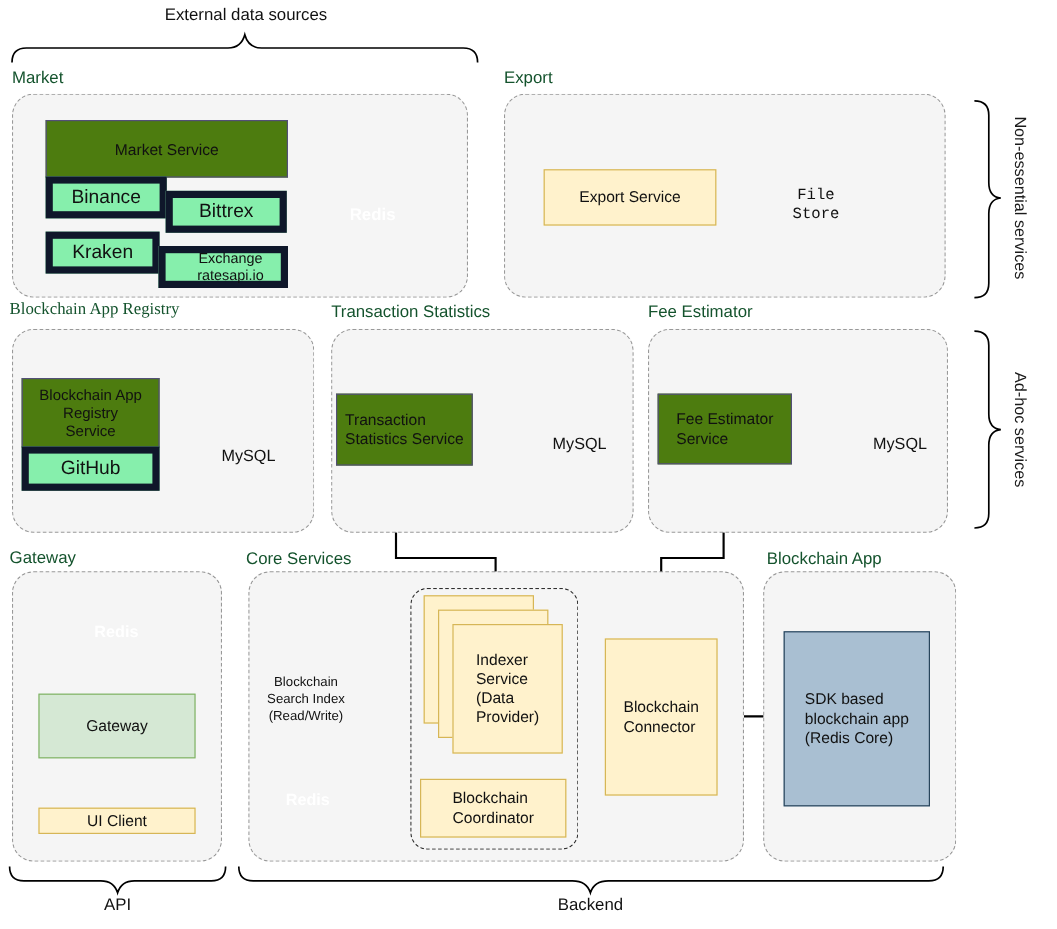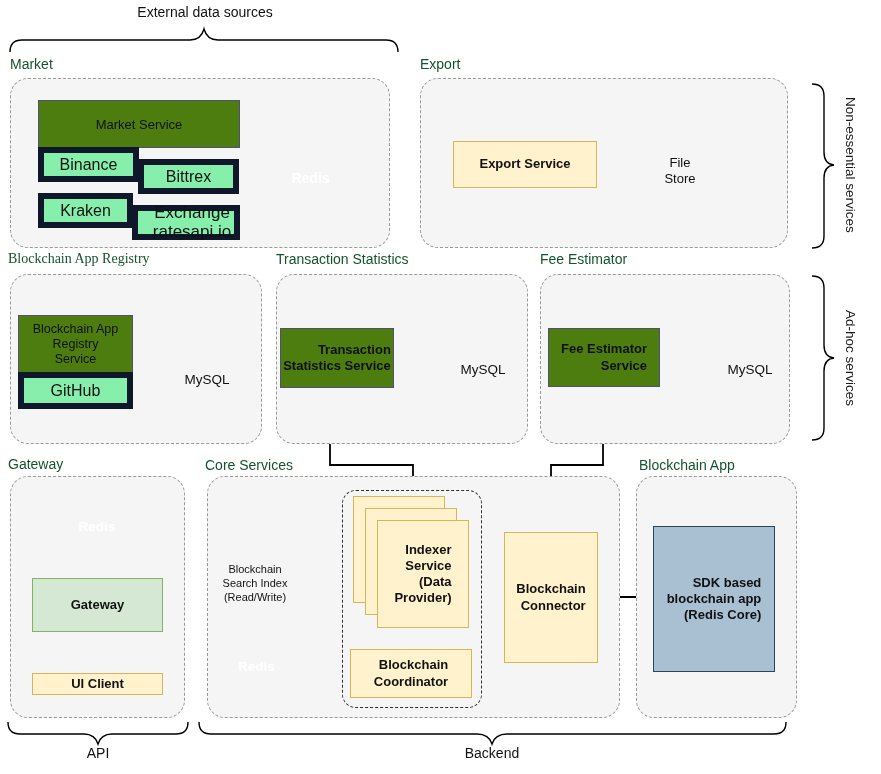--- a/index.html
+++ b/index.html
@@ -4,21 +4,21 @@
 <style>
   html,body { margin:0; padding:0; background:#ffffff; }
   .canvas { position:relative; width:881px; height:774px; background:#ffffff;
             font-family:"Liberation Sans", sans-serif; color:#111; overflow:hidden; }
   .abs { position:absolute; }
   svg.layer { position:absolute; left:0; top:0; }
   .group { position:absolute; background:#F5F5F5; border:1.5px dashed #999999; border-radius:18px; box-sizing:border-box; }
   .inner-dashed { position:absolute; border:1.6px dashed #2f2f2f; border-radius:14px; box-sizing:border-box; }
   .glabel { position:absolute; font-size:14px; color:#14532d; white-space:nowrap; }
   .box { position:absolute; display:flex; align-items:center; justify-content:center;
-         text-align:right; box-sizing:border-box; font-size:13px; line-height:1.25;font-weight:bold; }
+         text-align:left; box-sizing:border-box; font-size:13px; line-height:1.25; }
   .yellow { background:#FFF2CC; border:1.5px solid #D6B656; }
   .purple { background:#4d7c0f; border:1.5px solid #534F76; }
   .slate  { background:#86efac; border:6px solid #0f172a; }
   .green  { background:#D5E8D4; border:1.5px solid #82B366; }
   .sdkbox { background:#A9BFD2; border:1.5px solid #28455C; }
   .ml { white-space:pre-line; }
   .cyl-label { position:absolute; display:flex; align-items:center; justify-content:center;
                text-align:center; font-size:13px; line-height:1.2; }
   .white-bold { color:#ffffff; font-weight:bold; font-size:14px; }
   .vlabel { position:absolute; writing-mode:vertical-rl; display:flex; align-items:center; justify-content:center;
@@ -157,28 +157,28 @@
   <div class="glabel" style="left:639px; top:457px;">Blockchain App</div>
 
   <div class="tbl" style="left:38px; top:100px; width:202px;">
     <div class="hdr purple" style="width:202px; height:48px; border-width:1px; font-size:13px;">Market Service</div>
     <div class="row">
       <div class="cell slate" style="width:101px; height:35px;">Binance</div>
       <div class="cell slate" style="width:101px; height:35px;">Bittrex</div>
     </div>
     <div class="row">
       <div class="cell slate" style="width:112px; height:35px;">Kraken</div>
-      <div class="cell slate ml" style="width:125px; height:35px; font-size:17px; line-height:1.1;padding-left:12px;">Exchange
+      <div class="cell slate ml" style="width:125px; height:35px; font-size:12px; line-height:1.1;padding-left:12px;">Exchange
 ratesapi.io</div>
     </div>
   </div>
   <div class="cyl-label white-bold" style="left:273px; top:158px; width:75px; height:40px;">Redis</div>
 
   <div class="box yellow" style="left:453px; top:141px; width:144px; height:47px;">Export Service</div>
-  <div class="cyl-label ml" style="left:643px; top:146px; width:74px; height:50px;">File
+  <div class="cyl-label ml" style="left:643px; top:146px; width:74px; height:50px;font-family:Liberation Mono, monospace;">File
 Store</div>
 
   <div class="tbl" style="left:18px; top:315px; width:115px;">
     <div class="hdr purple ml" style="width:115px; height:58px; border-width:1px; font-size:12.5px; line-height:1.2;">Blockchain App
 Registry
 Service</div>
     <div class="row">
       <div class="cell slate" style="width:115px; height:37px;">GitHub</div>
     </div>
   </div>

